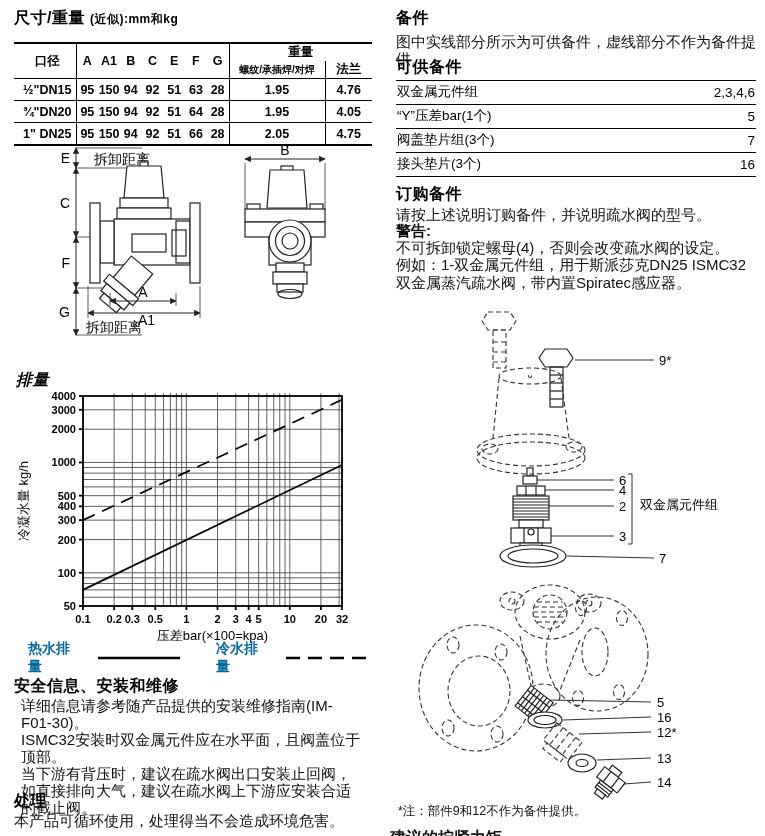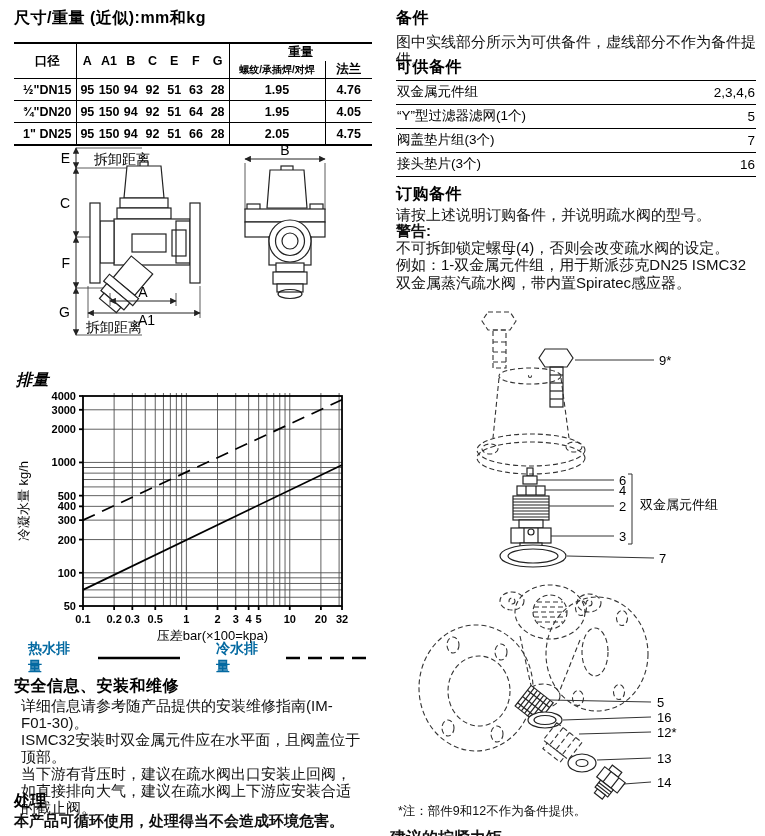--- a/index.html
+++ b/index.html
@@ -1,20 +1,20 @@
 <!DOCTYPE html>
 <html><head>
 <meta charset="utf-8">
 <style>
   html,body{margin:0;padding:0;background:#fff;}
   #page{position:relative;width:765px;height:836px;background:#fff;overflow:hidden;
         font-family:"Liberation Sans","DejaVu Sans",sans-serif;color:#111;}
   .abs{position:absolute;}
   .h{font-size:16px;font-weight:bold;color:#000;letter-spacing:.5px;}
-  .h small{font-size:16px;}
+  .h small{font-size:12px;}
   .t{font-size:15px;line-height:17px;color:#101010;}
   .t p{margin:0;}
   .bold{font-weight:bold;}
 
   
   table.dt{border-collapse:collapse;table-layout:fixed;width:358px;font-size:12.5px;color:#000;
            border-top:2px solid #000;border-bottom:2px solid #000;}
   table.dt th,table.dt td{padding:0;text-align:center;font-weight:bold;}
   table.dt .rowline{border-bottom:1.2px solid #000;}
   .vl{border-left:1.2px solid #000;}
@@ -333,34 +333,34 @@
       </svg>
   </div>
 
   <div class="abs h" style="left:14px;top:676px;">安全信息、安装和维修</div>
   <div class="abs t" style="left:14px;top:697px;width:342px;margin-left:7px;">
     <p>详细信息请参考随产品提供的安装维修指南(IM-F01-30)。</p>
     <p>ISMC32安装时双金属元件应在水平面，且阀盖位于顶部。</p>
     <p>当下游有背压时，建议在疏水阀出口安装止回阀，如直接排向大气，建议在疏水阀上下游应安装合适的截止阀。</p>
   </div>
   <div class="abs h" style="left:14px;top:791px;">处理</div>
-  <div class="abs t" style="left:14px;top:812px;width:360px;font-weight:bold;">本产品可循环使用，处理得当不会造成环境危害。</div>
+  <div class="abs t" style="left:14px;top:812px;width:360px;">本产品可循环使用，处理得当不会造成环境危害。</div>
 
   <div class="abs h" style="left:396px;top:8px;">备件</div>
   <div class="abs t" style="left:396px;top:33px;width:362px;">图中实线部分所示为可供备件，虚线部分不作为备件提供。</div>
   <div class="abs h" style="left:396px;top:57px;">可供备件</div>
 
   <table class="sp abs" style="left:396px;top:80px;">
     <tbody>
         <tr>
           <td>双金属元件组</td>
           <td class="num">2,3,4,6</td>
         </tr>
     <tr>
-          <td>“Y”型过滤器滤网(1个)</td>
+          <td>“Y”压差bar(1个)</td>
           <td class="num">5</td>
         </tr>
     <tr>
           <td>阀盖垫片组(3个)</td>
           <td class="num">7</td>
         </tr>
     <tr>
           <td>接头垫片(3个)</td>
           <td class="num">16</td>
         </tr>

